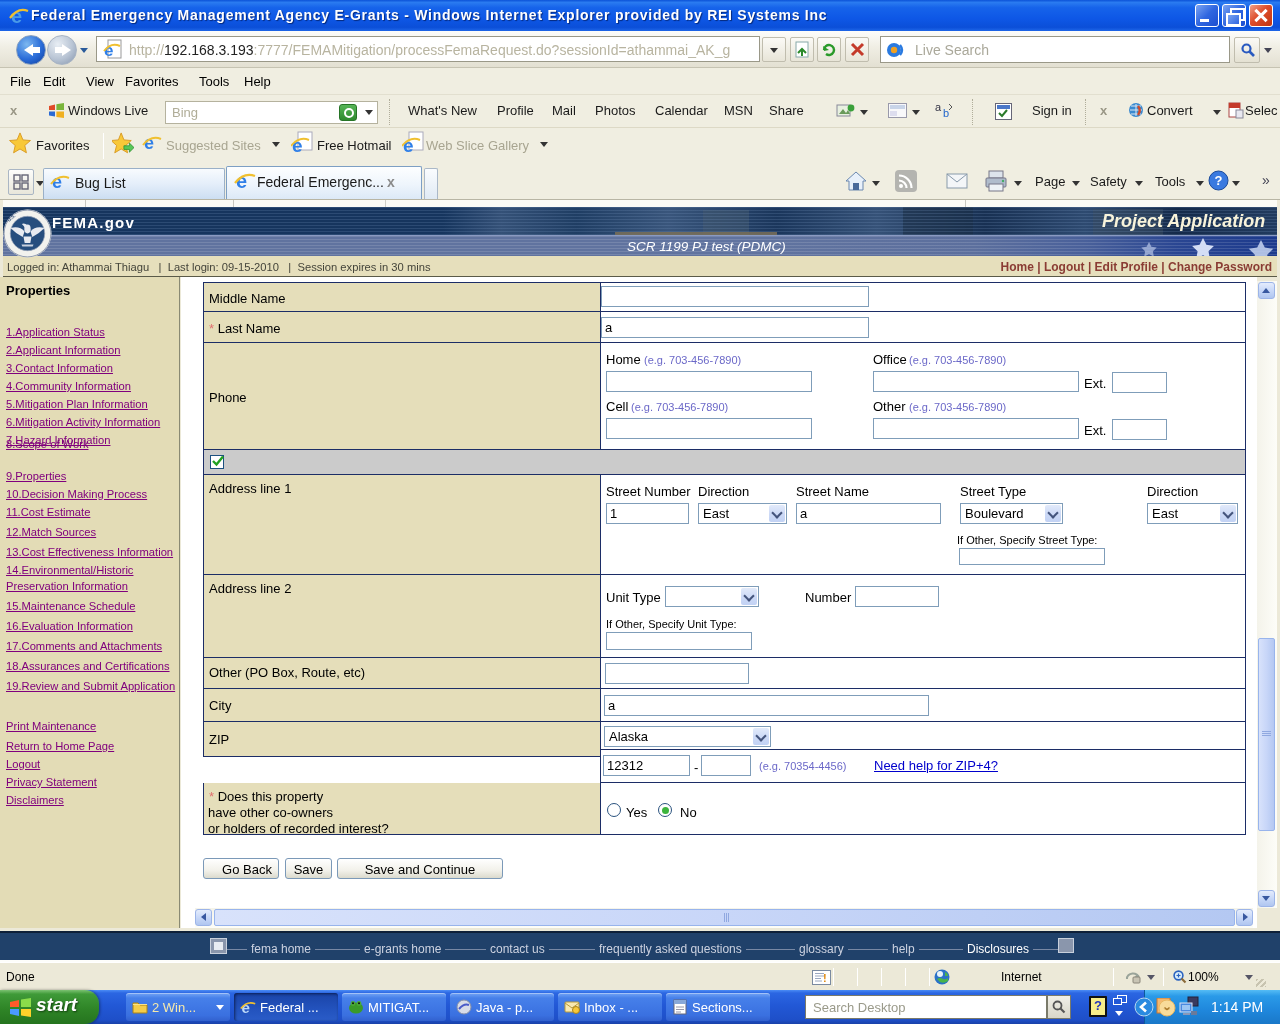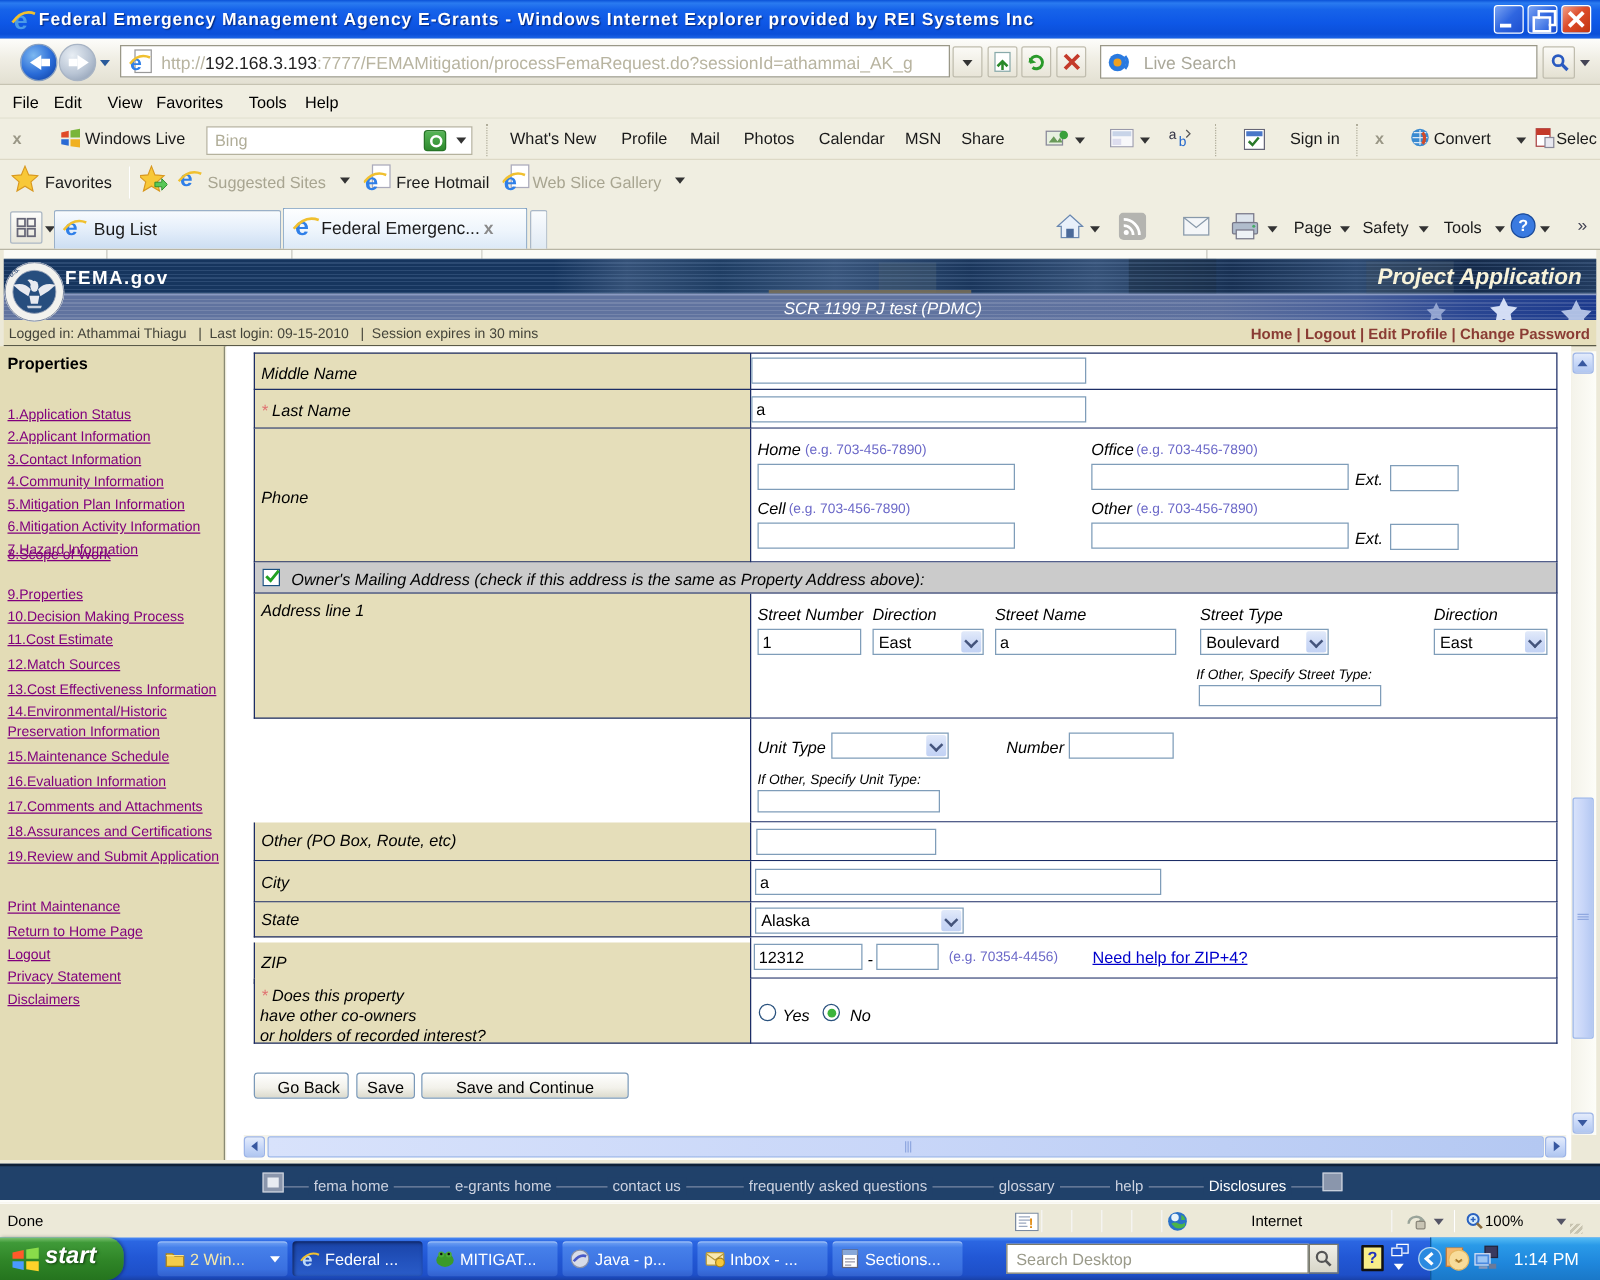--- a/index.html
+++ b/index.html
@@ -88,21 +88,21 @@
 #sidebar { left:0; top:277px; width:180px; height:651px; background:#e3dcb6; border-right:1px solid #8a8a74; }
 #sidebar h3 { position:absolute; left:6px; top:6px; font-size:13px; color:#000; }
 #sidebar a { position:absolute; left:6px; font-size:11.2px; color:#80007d; text-decoration:underline; white-space:nowrap; }
 
 
 #content { left:181px; top:277px; width:1076px; height:651px; background:#fff; font-size:13px; }
 .cl { position:absolute; left:22px; width:397px; background:#e5deba; border-left:1px solid #1c2d66; color:#000; }
 .cr { position:absolute; left:419px; width:646px; background:#fff; border-left:1px solid #1c2d66; border-right:1px solid #1c2d66; color:#000; }
 .bb { border-bottom:1px solid #1c2d66; }
 .bt { border-top:1px solid #1c2d66; }
-.lbl { position:absolute; font-size:13px; color:#000; white-space:nowrap;font-style:italic; }
+.lbl { position:absolute; font-size:13px; color:#000; white-space:nowrap; }
 .hint { position:absolute; color:#6b68c8; font-size:11px; white-space:nowrap; }
 .red { color:#e07070; }
 input.tb, .tbx { position:absolute; border:1px solid #7f9db9; background:#fff; font-family:"Liberation Sans",sans-serif; font-size:13px; padding:1px 3px; height:21px; color:#000;}
 .sel { position:absolute; border:1px solid #7f9db9; background:#fff; height:21px; font-size:13px; color:#000;}
 .sel .sv { position:absolute; left:4px; top:2px; white-space:nowrap;}
 .sel .sb { position:absolute; right:1px; top:1px; width:16px; height:17px; border-radius:2px;
   background:linear-gradient(180deg,#e2eafa 0%,#ccd9f6 55%,#c2d2f4 100%); }
 .sel .sb:after { content:""; position:absolute; left:4px; top:4px; width:6px; height:6px; border-right:2.6px solid #44547c; border-bottom:2.6px solid #44547c; transform:rotate(45deg); }
 .btn { position:absolute; height:21px; border:1px solid #7b99b8; border-radius:3px;
   background:linear-gradient(180deg,#ffffff 0%,#f2f1ea 60%,#dbdacd 100%); font-size:13px; color:#000; text-align:center; }
@@ -474,21 +474,20 @@
   <input class="tb" style="left: 425px; top: 141px; width: 206px;">
   <input class="tb" style="left: 692px; top: 141px; width: 206px;">
   <span class="lbl" style="left:903px; top:146px;">Ext.</span>
   <input class="tb" style="left: 931px; top: 142px; width: 55px;">
 
   <div class="abs bb" style="left:22px; top:173px; width:1043px; background:#cbcbcb; height:25px; border-left:1px solid #1c2d66; border-right:1px solid #1c2d66;"></div>
   <div class="chk" style="left:29px; top:178px;"></div>
   <svg class="abs" style="left:30px; top:177px;" width="14" height="14" viewBox="0 0 14 14">
       <path d="M2 7 L5.5 10.5 L12 2.5" fill="none" stroke="#21a121" stroke-width="2.4"></path>
     </svg>
-  <span class="lbl" style="left:52px; top:179px;">Owner's Mailing Address (check if this address is the same as Property Address above):</span>
 
   <div class="cl bb" style="top:198px; height:100px;">
       <span class="lbl" style="left:5px; top:6px;">Address line 1</span>
     </div>
   <div class="cr bb" style="top:198px; height:100px;"></div>
   <span class="lbl" style="left:425px; top:207px;">Street Number</span>
   <span class="lbl" style="left:517px; top:207px;">Direction</span>
   <span class="lbl" style="left:615px; top:207px;">Street Name</span>
   <span class="lbl" style="left:779px; top:207px;">Street Type</span>
   <span class="lbl" style="left:966px; top:207px;">Direction</span>
@@ -502,20 +501,23 @@
       <span class="sv">Boulevard</span>
       <span class="sb"></span>
     </div>
   <div class="sel" style="left:966px; top:226px; width:91px;">
       <span class="sv">East</span>
       <span class="sb"></span>
     </div>
   <span class="lbl" style="left:776px; top:257px; font-size:11px;">If Other, Specify Street Type:</span>
   <input class="tb" style="left: 778px; top: 271px; width: 146px; height: 17px;">
 
+  <div class="cl bb" style="top:298px; height:83px;">
+      <span class="lbl" style="left:5px; top:6px;">Address line 2</span>
+    </div>
   <div class="cr bb" style="top:298px; height:83px;"></div>
   <span class="lbl" style="left:425px; top:313px;">Unit Type</span>
   <div class="sel" style="left:484px; top:309px; width:94px;">
       <span class="sv"></span>
       <span class="sb"></span>
     </div>
   <span class="lbl" style="left:624px; top:313px;">Number</span>
   <div class="tbx" style="left:674px; top:309px; width:84px;"></div>
   <span class="lbl" style="left:425px; top:341px; font-size:11px;">If Other, Specify Unit Type:</span>
   <input class="tb" style="left: 425px; top: 355px; width: 146px; height: 18px;">
@@ -534,21 +536,21 @@
 
   <div class="cl bb" style="top:445px; height:28px;">
       <span class="lbl" style="left:5px; top:6px;">State</span>
     </div>
   <div class="cr bb" style="top:445px; height:28px;"></div>
   <div class="sel" style="left:423px; top:449px; width:167px;">
       <span class="sv">Alaska</span>
       <span class="sb"></span>
     </div>
 
-  <div class="cl bb" style="top:477px; height:33px;padding-left:44px;">
+  <div class="cl bb" style="top:447px; height:33px;padding-left:44px;">
       <span class="lbl" style="left:5px; top:8px;">ZIP</span>
     </div>
   <div class="cr bb" style="top:473px; height:33px;"></div>
   <input class="tb" style="left: 422px; top: 478px; width: 87px;" value="12312">
   <span class="lbl" style="left:513px; top:483px;">-</span>
   <input class="tb" style="left: 520px; top: 478px; width: 50px;">
   <span class="hint" style="left:578px; top:483px;">(e.g. 70354-4456)</span>
   <a class="abs" style="left:693px; top:481px; font-size:13px; color:#0000cc; text-decoration:underline;">Need help for ZIP+4?</a>
 
   <div class="cl bb" style="top:506px; height:52px;">

